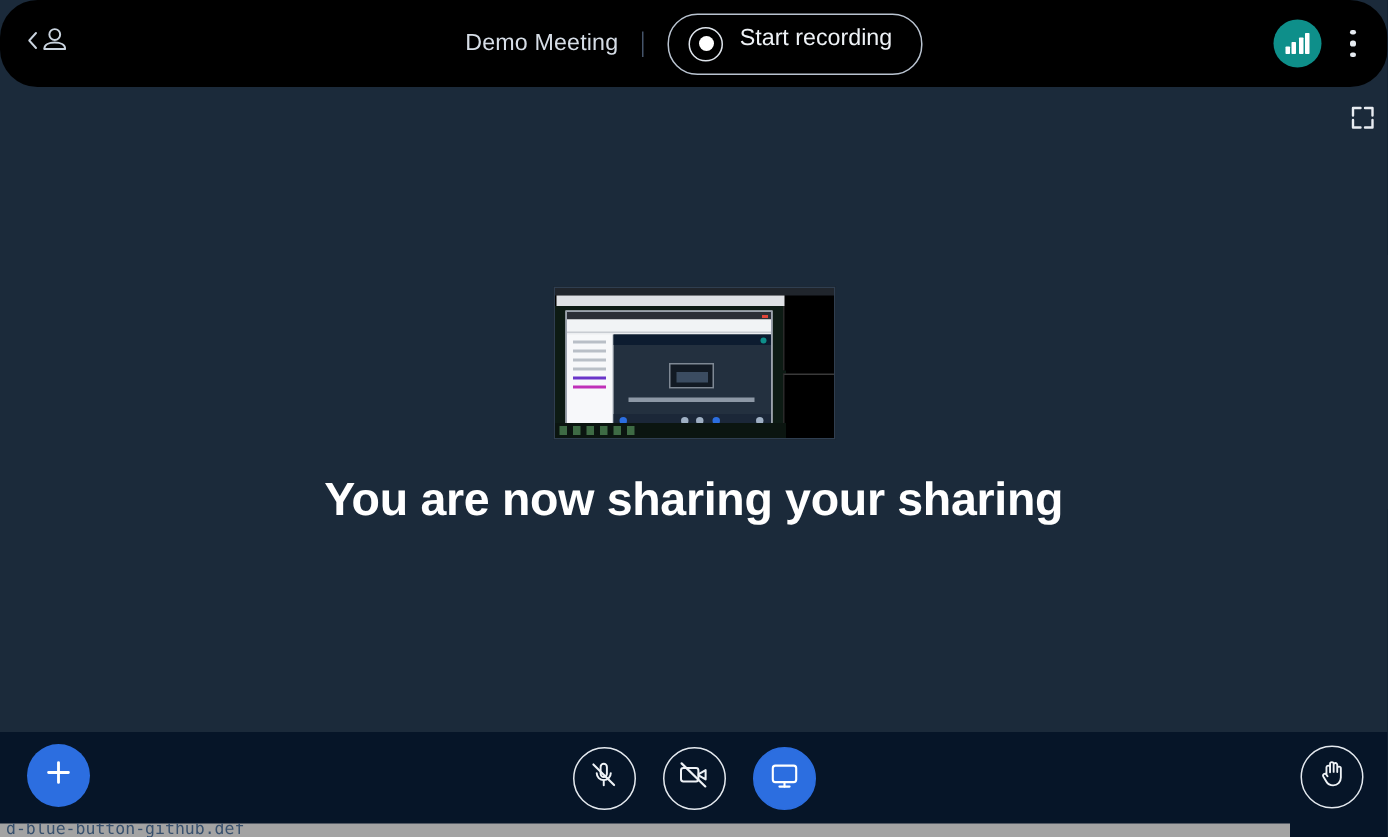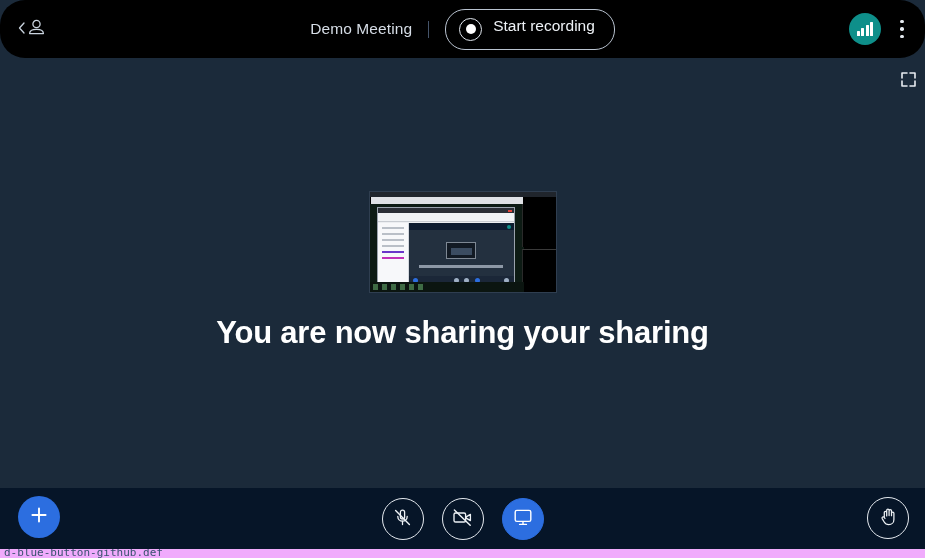--- a/index.html
+++ b/index.html
@@ -387,23 +387,23 @@
     border: 1.6px solid #e4e9ef;
     display: flex;
     align-items: center;
     justify-content: center;
     cursor: pointer;
     box-sizing: border-box;
   }
   .bottom-strip {
     position: absolute;
     left: 0; top: 549px;
-    width: 925px;
+    width: 860px;
     height: 9px;
-    background: #f0abfc;
+    background: #a3a3a3;
     overflow: hidden;
   }
   .bottom-strip span {
     position: absolute;
     left: 4px;
     top: -3px;
     color: #38516e;
     font-size: 11px;
     font-family: "DejaVu Sans Mono", monospace;
     white-space: nowrap;

